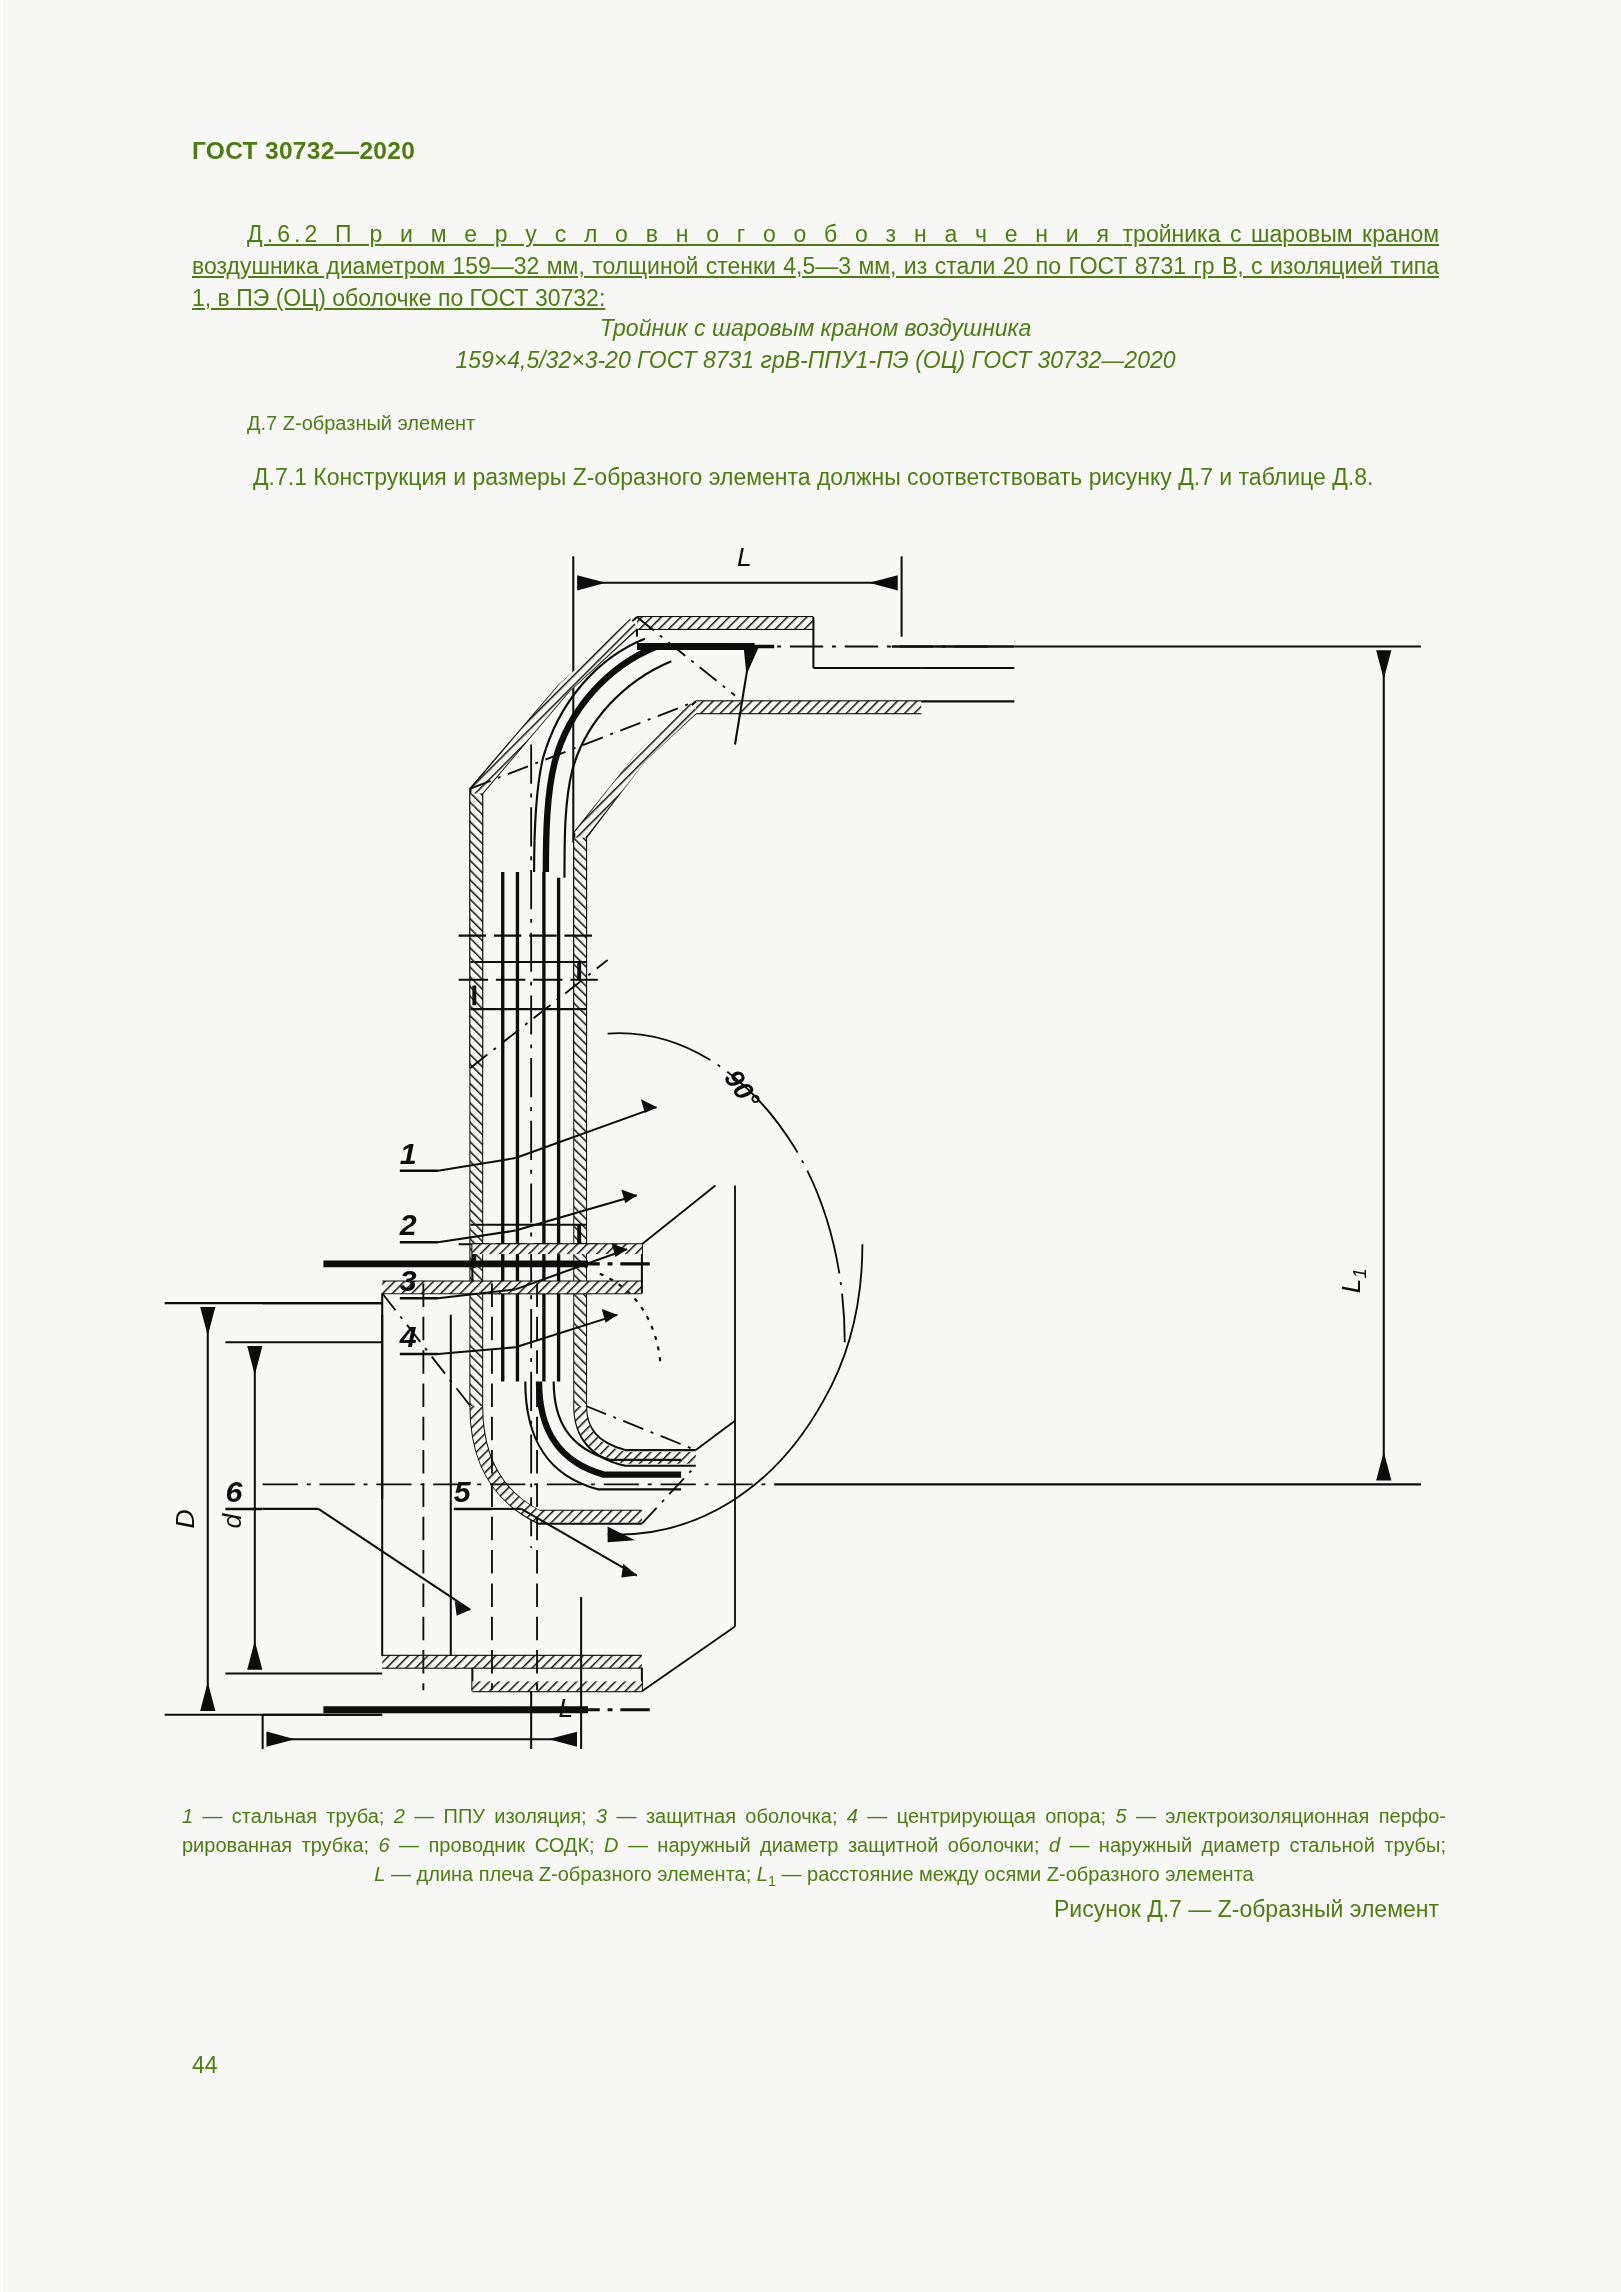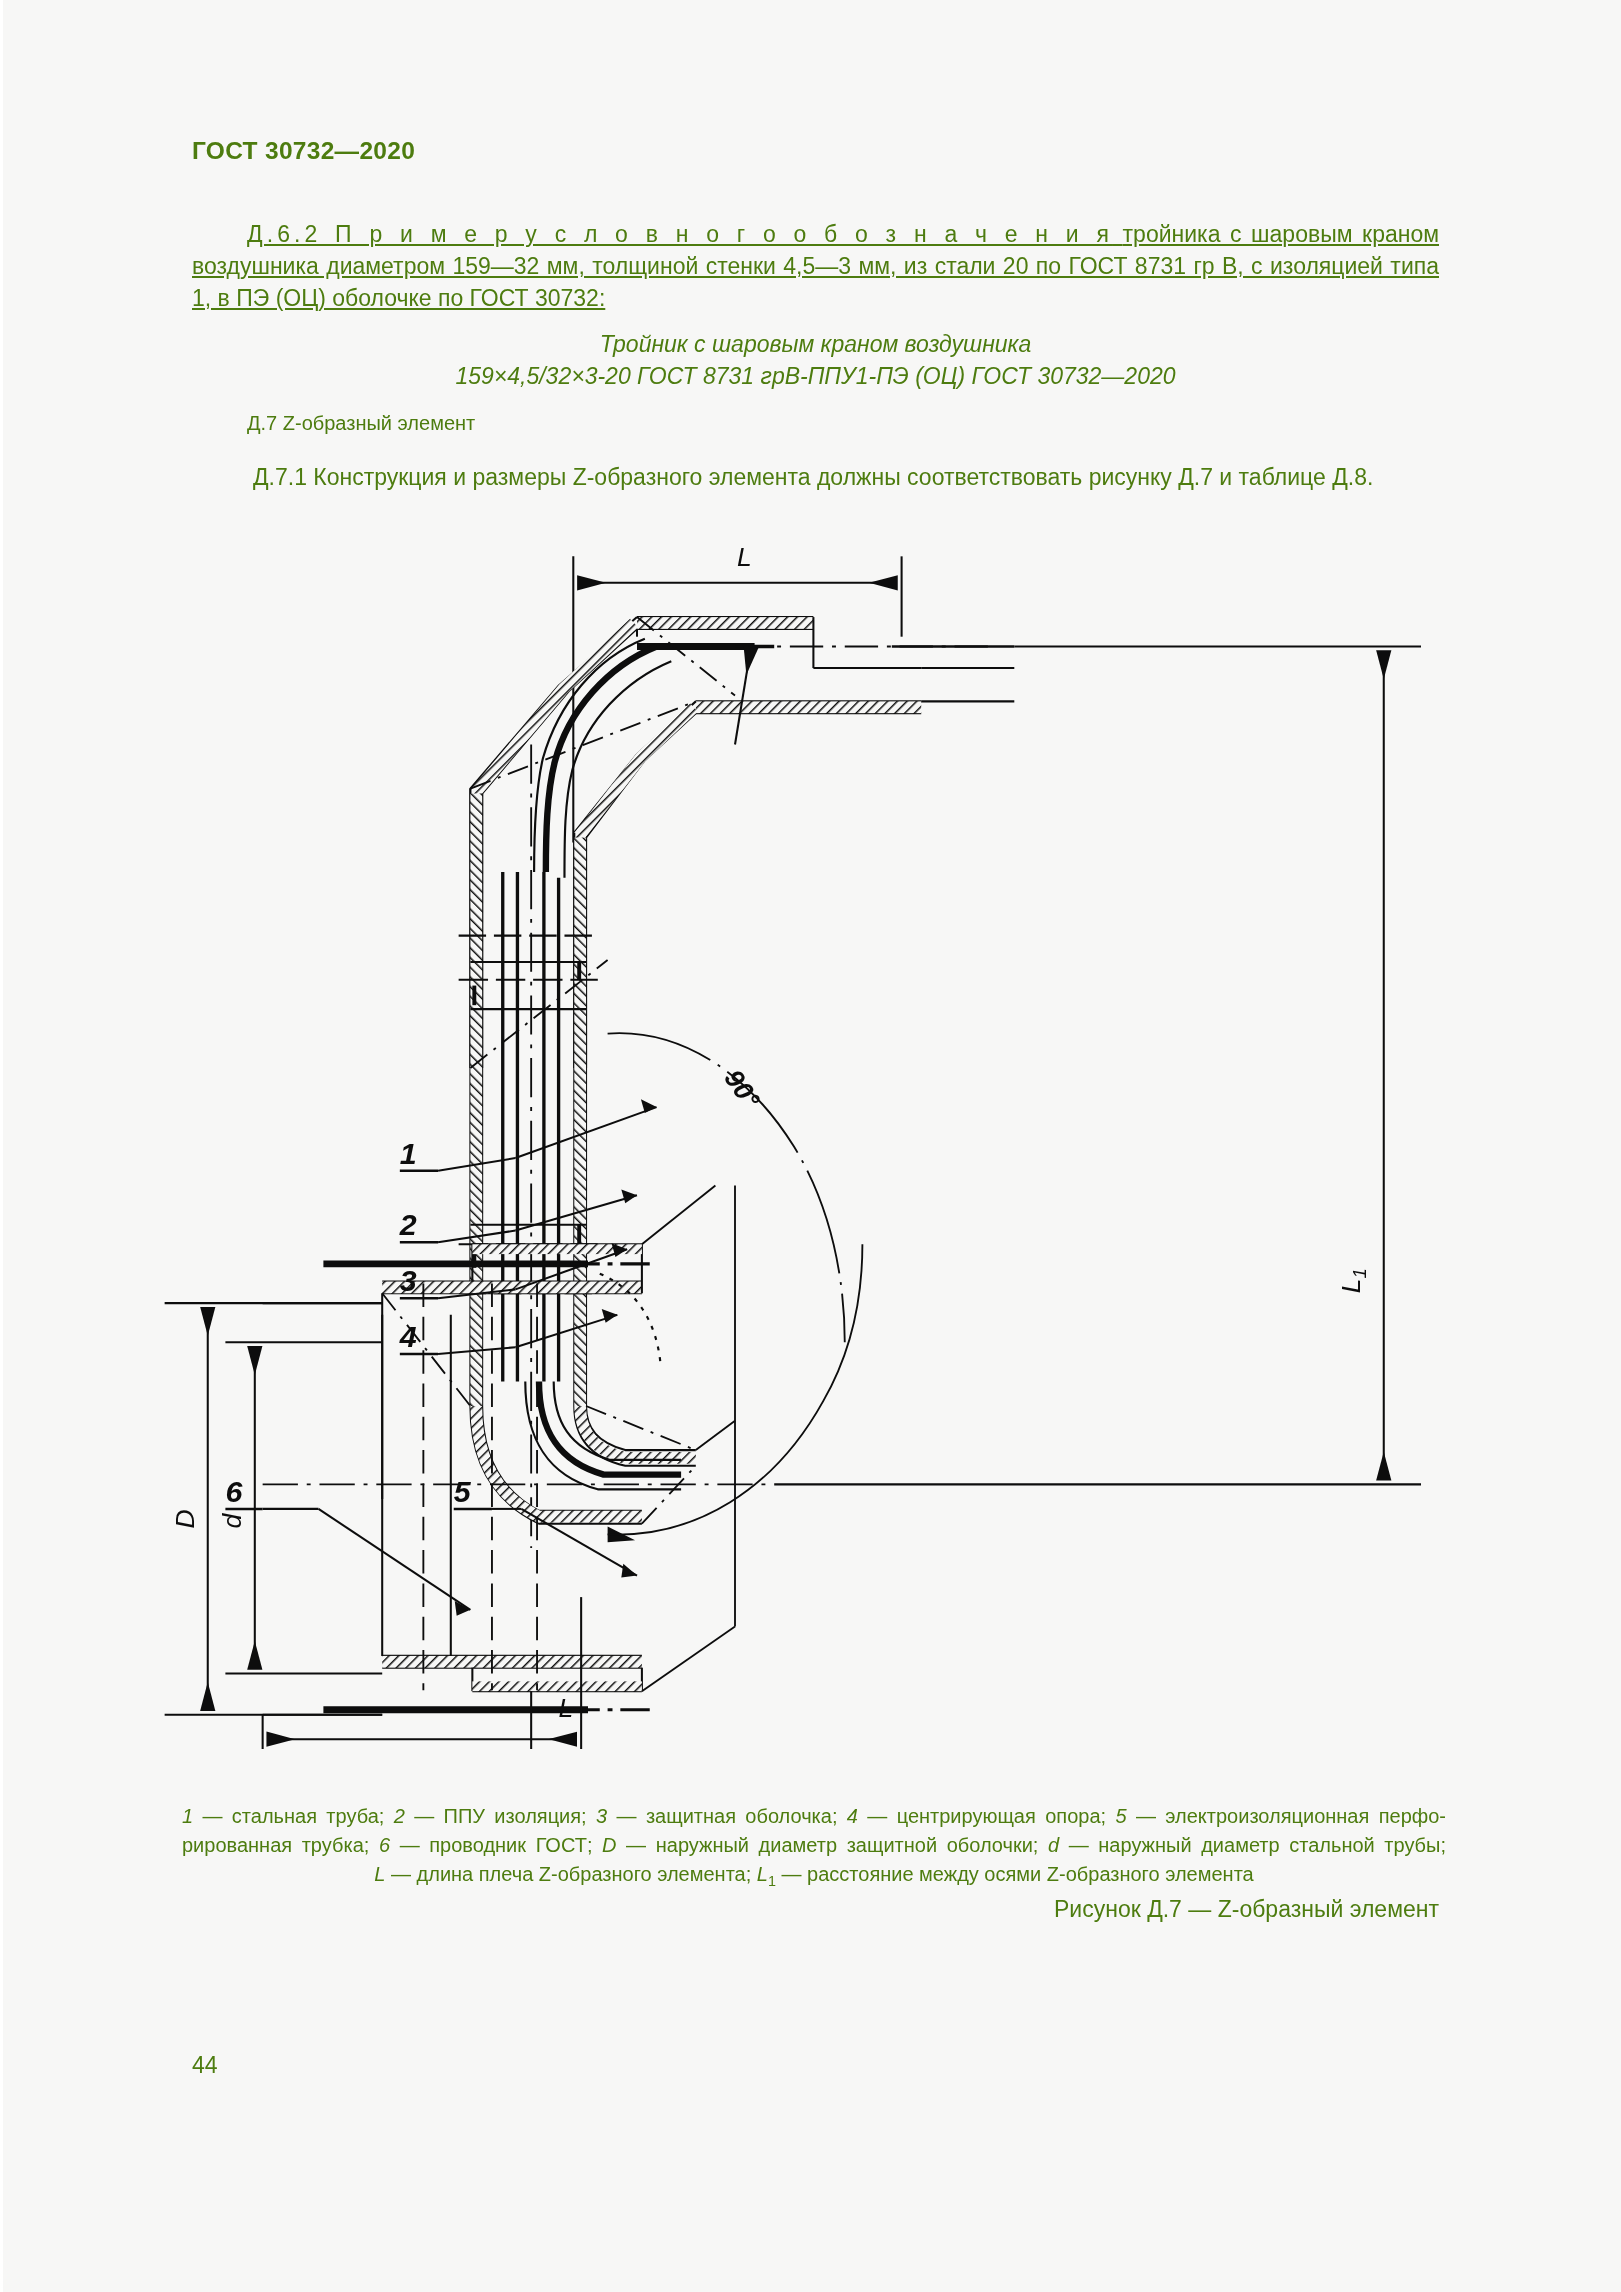--- a/index.html
+++ b/index.html
@@ -56,21 +56,20 @@
 
   .designation {
     position: absolute;
     left: 192px;
     top: 312px;
     width: 1247px;
     text-align: center;
     font-style: italic;
     font-size: 23px;
     line-height: 32px;
-    margin-top: 16px;
   }
 
   .heading-d7 {
     position: absolute;
     left: 247px;
     top: 412px;
     font-size: 20px;
     font-weight: normal;
   }
   .para-d71 {
@@ -451,21 +450,21 @@
         <text x="258" y="788" font-size="31" font-style="italic" font-weight="bold">3</text>
         <text x="258" y="845" font-size="31" font-style="italic" font-weight="bold">4</text>
         <text x="313" y="1003" font-size="31" font-style="italic" font-weight="bold">5</text>
         <text x="80" y="1003" font-size="31" font-style="italic" font-weight="bold">6</text>
       </g>
     </svg>
   </div>
 
   <div class="fig-caption">
     <span class="ln just"><i>1</i><span> — стальная труба; </span><i>2</i><span> — ППУ изоляция; </span><i>3</i><span> — защитная оболочка; </span><i>4</i><span> — центрирующая опора; </span><i>5</i><span> — электроизоляционная перфо-</span></span>
-    <span class="ln just"><span>рированная трубка; </span><i>6</i><span> — проводник ГОСТ; </span><i>D</i><span> — наружный диаметр защитной оболочки; </span><i>d</i><span> — наружный диаметр стальной трубы;</span></span>
+    <span class="ln just"><span>рированная трубка; </span><i>6</i><span> — проводник СОДК; </span><i>D</i><span> — наружный диаметр защитной оболочки; </span><i>d</i><span> — наружный диаметр стальной трубы;</span></span>
     <span class="ln"><i>L</i><span> — длина плеча Z-образного элемента; </span><i>L</i><sub>1</sub><span> — расстояние между осями Z-образного элемента</span></span>
   </div>
 
   <div class="fig-title">Рисунок Д.7 — Z-образный элемент</div>
 
   <div class="page-number">44</div>
 </div>
 
 
 </body></html>

